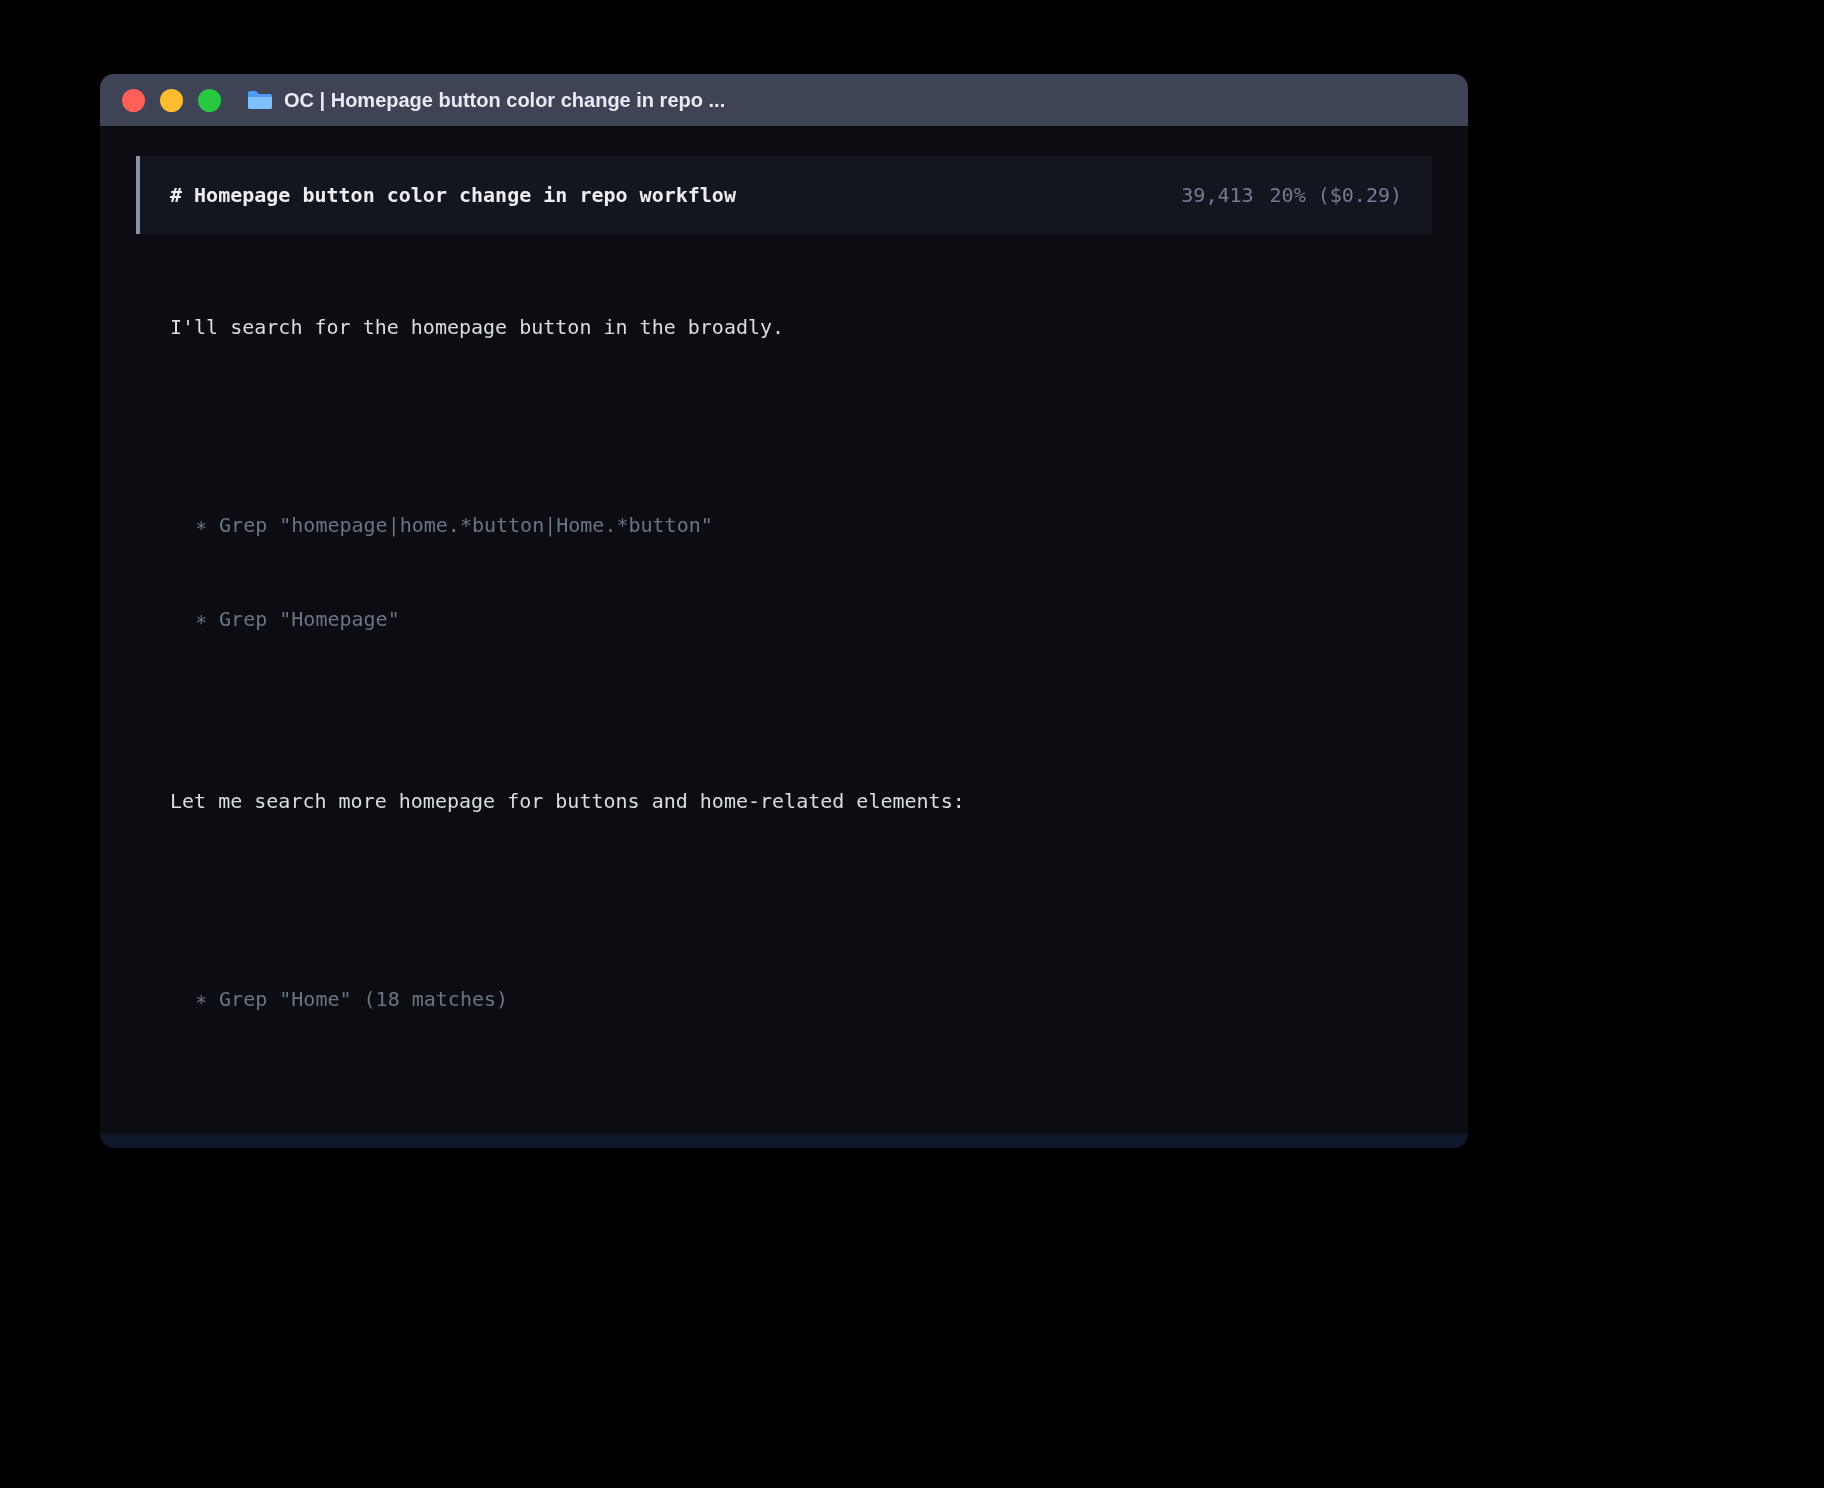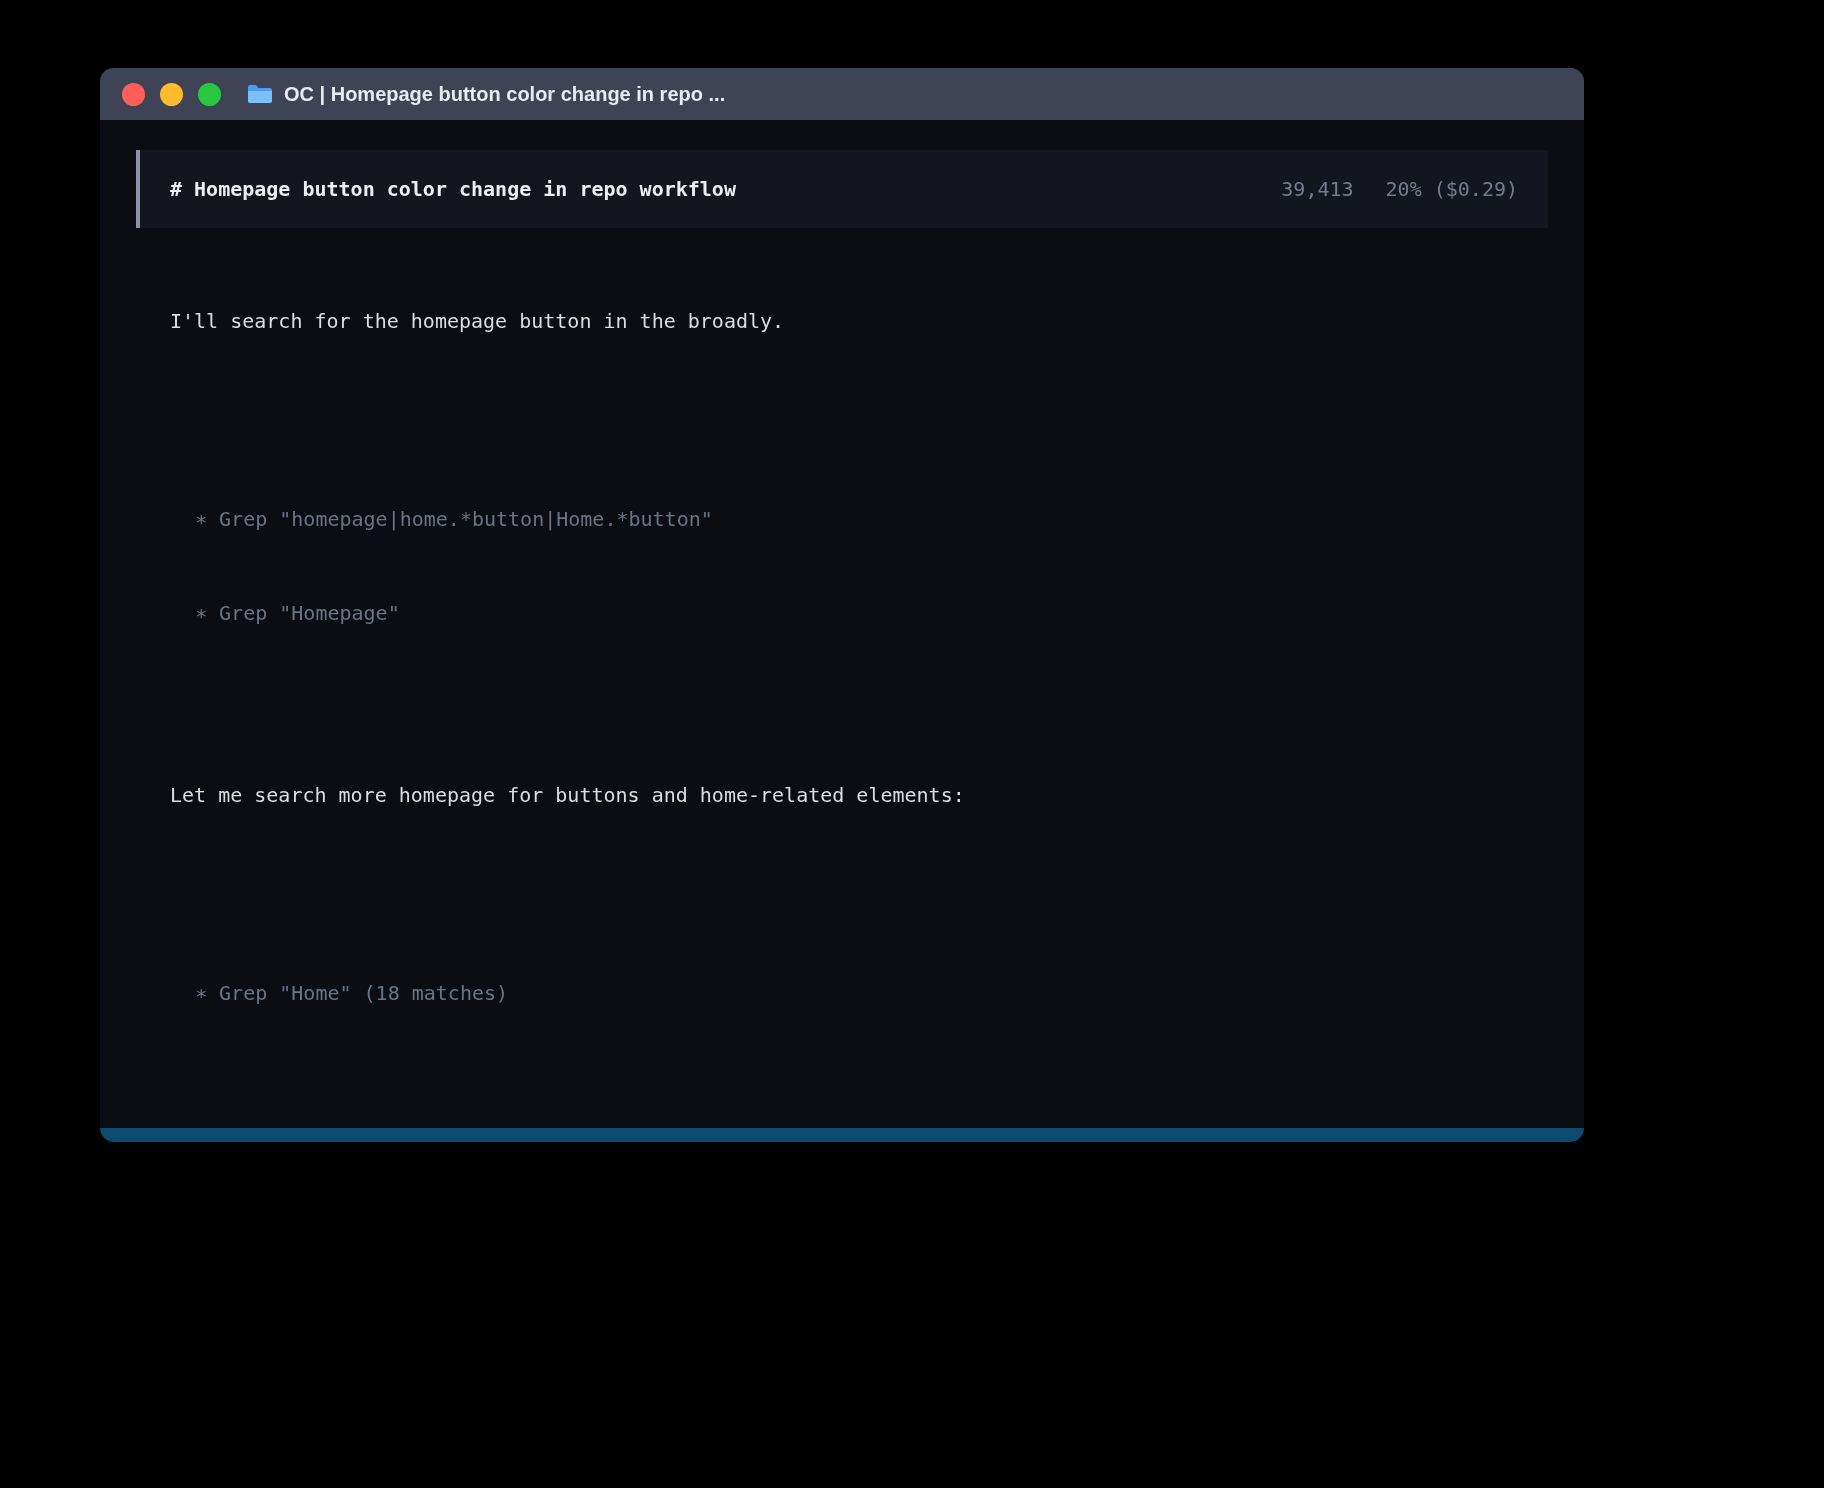--- a/index.html
+++ b/index.html
@@ -4,23 +4,23 @@
 <style>
   * { margin:0; padding:0; box-sizing:border-box; }
   html,body { width:1824px; height:1488px; }
   body {
     background:#000;
     font-family:"DejaVu Sans Mono", monospace;
     position:relative;
     overflow:hidden;
   }
   .window {
-    position:absolute; left:100px; top:68px;
-    width:1484px; height:1074px;
-    background:#0c4a6e;
+    position:absolute; left:100px; top:74px;
+    width:1368px; height:1074px;
+    background:#0f172a;
     border-radius:14px;
     overflow:hidden;
     display:flex; flex-direction:column;
     padding-bottom:14px;
   }
   
   .titlebar {
     flex:0 0 52px;
     background:#3e4456;
     display:flex; align-items:center;
@@ -49,21 +49,21 @@
     white-space:pre-wrap;
   }
   .block { border-left:4px solid; }
   .session-header {
     background:#13161e; border-color:#8d93a5;
     padding:26px 30px;
     display:flex; justify-content:space-between; align-items:center;
     margin-bottom:28px;
   }
   .sh-title { font-weight:700; color:#eceef3; white-space:pre; }
-  .sh-meta  { color:#747c8e; display:flex; gap:32px; white-space:pre; }
+  .sh-meta  { color:#747c8e; display:flex; gap:16px; white-space:pre; }
   .user-block {
     background:#161922; border-color:#4f8ef7;
     padding:23px 30px;
     margin-bottom:30px;
   }
   
   .convo { padding-left:34px; }
   .convo .msg { margin:0 0 26px 0; max-width:1205px; }
   .tool-group { margin:0 0 26px 0; }
   .tool { color:#6b7484; padding-left:25px; white-space:pre;margin-top:16px; }

